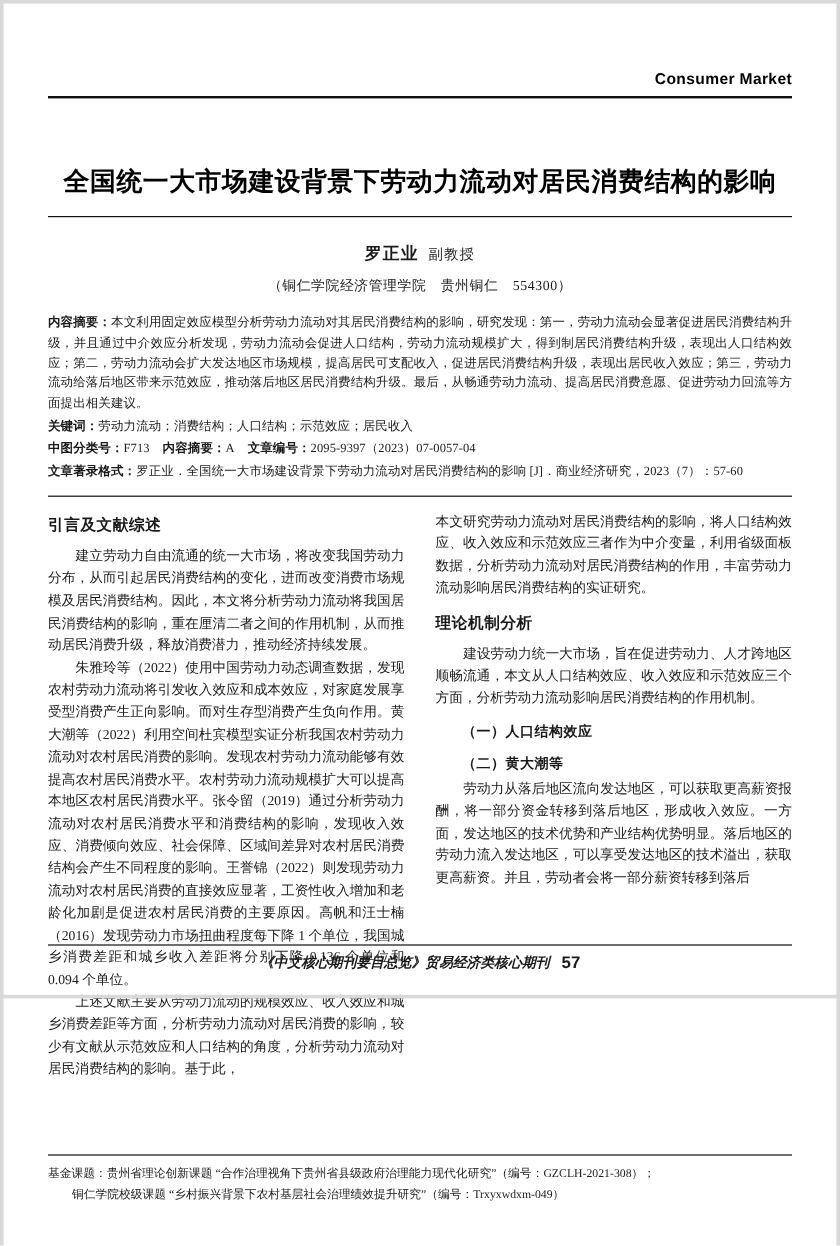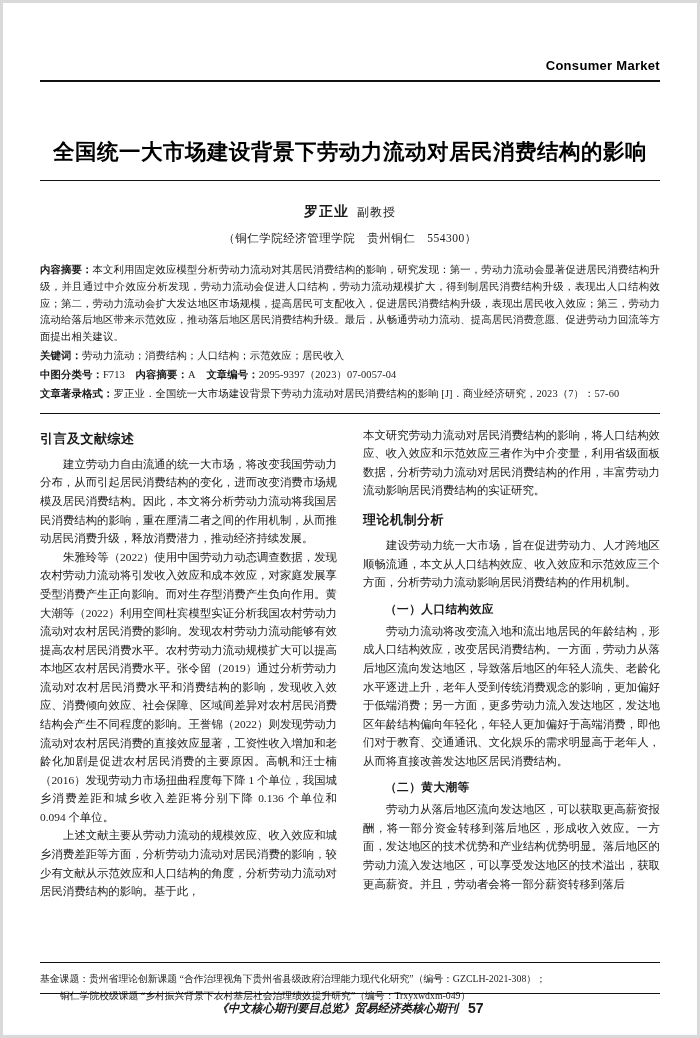--- a/index.html
+++ b/index.html
@@ -11,21 +11,21 @@
     width: 700px;
     height: 1038px;
     font-family: "Liberation Serif", "DejaVu Serif", serif;
     color: #1a1a1a;
     position: relative;
     overflow: hidden;
   }
   .page {
     position: relative;
     width: 700px;
-    height: 1038px;
+    height: 832px;
     box-sizing: border-box;
     padding: 0 40px;
   }
 
   
   .header {
     padding-top: 58px;
     text-align: right;
   }
   .header-title {
@@ -232,21 +232,20 @@
       <p class="para">建立劳动力自由流通的统一大市场，将改变我国劳动力分布，从而引起居民消费结构的变化，进而改变消费市场规模及居民消费结构。因此，本文将分析劳动力流动将我国居民消费结构的影响，重在厘清二者之间的作用机制，从而推动居民消费升级，释放消费潜力，推动经济持续发展。</p>
       <p class="para">朱雅玲等（2022）使用中国劳动力动态调查数据，发现农村劳动力流动将引发收入效应和成本效应，对家庭发展享受型消费产生正向影响。而对生存型消费产生负向作用。黄大潮等（2022）利用空间杜宾模型实证分析我国农村劳动力流动对农村居民消费的影响。发现农村劳动力流动能够有效提高农村居民消费水平。农村劳动力流动规模扩大可以提高本地区农村居民消费水平。张令留（2019）通过分析劳动力流动对农村居民消费水平和消费结构的影响，发现收入效应、消费倾向效应、社会保障、区域间差异对农村居民消费结构会产生不同程度的影响。王誉锦（2022）则发现劳动力流动对农村居民消费的直接效应显著，工资性收入增加和老龄化加剧是促进农村居民消费的主要原因。高帆和汪士楠（2016）发现劳动力市场扭曲程度每下降 1 个单位，我国城乡消费差距和城乡收入差距将分别下降 0.136 个单位和 0.094 个单位。</p>
       <p class="para">上述文献主要从劳动力流动的规模效应、收入效应和城乡消费差距等方面，分析劳动力流动对居民消费的影响，较少有文献从示范效应和人口结构的角度，分析劳动力流动对居民消费结构的影响。基于此，</p>
     </div>
     <div class="col">
       <p class="para" style="text-indent:0;">本文研究劳动力流动对居民消费结构的影响，将人口结构效应、收入效应和示范效应三者作为中介变量，利用省级面板数据，分析劳动力流动对居民消费结构的作用，丰富劳动力流动影响居民消费结构的实证研究。</p>
       <div class="col-spacer"></div>
       <div class="sec-head">理论机制分析</div>
       <p class="para">建设劳动力统一大市场，旨在促进劳动力、人才跨地区顺畅流通，本文从人口结构效应、收入效应和示范效应三个方面，分析劳动力流动影响居民消费结构的作用机制。</p>
       <div class="sec-head sub">（一）人口结构效应</div>
-      <p class="para">劳动力流动将改变流入地和流出地居民的年龄结构，形成人口结构效应，改变居民消费结构。一方面，劳动力从落后地区流向发达地区，导致落后地区的年轻人流失、老龄化水平逐进上升，老年人受到传统消费观念的影响，更加偏好于低端消费；另一方面，更多劳动力流入发达地区，发达地区年龄结构偏向年轻化，年轻人更加偏好于高端消费，即他们对于教育、交通通讯、文化娱乐的需求明显高于老年人，从而将直接改善发达地区居民消费结构。</p>
       <div class="sec-head sub">（二）黄大潮等</div>
       <p class="para">劳动力从落后地区流向发达地区，可以获取更高薪资报酬，将一部分资金转移到落后地区，形成收入效应。一方面，发达地区的技术优势和产业结构优势明显。落后地区的劳动力流入发达地区，可以享受发达地区的技术溢出，获取更高薪资。并且，劳动者会将一部分薪资转移到落后</p>
     </div>
   </div>
 
   <div class="foot-rule"></div>
   <div class="footnotes">
     <div>基金课题：贵州省理论创新课题 “合作治理视角下贵州省县级政府治理能力现代化研究”（编号：GZCLH-2021-308）；</div>
     <div style="text-indent:20px;">铜仁学院校级课题 “乡村振兴背景下农村基层社会治理绩效提升研究”（编号：Trxyxwdxm-049）</div>
   </div>

